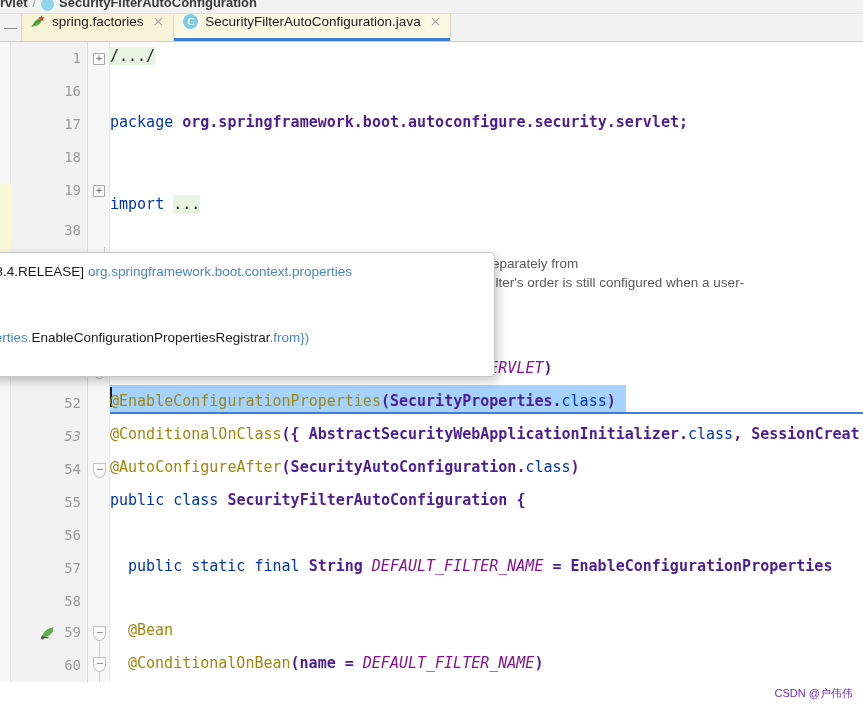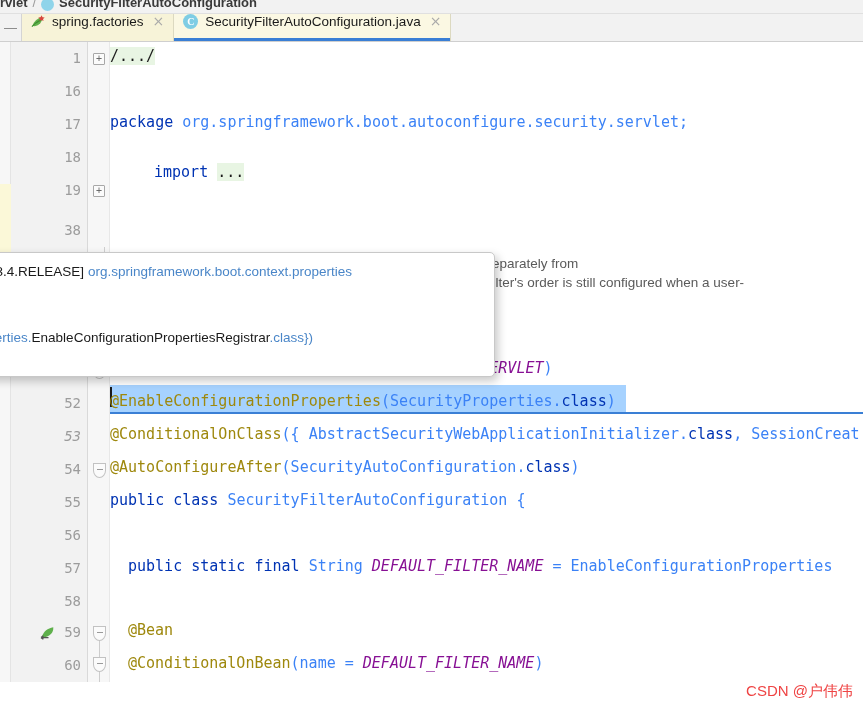--- a/index.html
+++ b/index.html
@@ -172,21 +172,21 @@
   .foldline {
     position: absolute; left: 99px;
     width: 1px; background: #cdcdcd;
   }
 
   
   .kw      { color: #0033b3; font-weight: normal; }
   .ann     { color: #9e880d; }
   .method  { color: #00627a; }
   .static  { color: #871094; font-style: italic; }
-  .plain   { color: #3b82f6; }
+  .plain   { color: #4c1d95; font-weight: bold; }
 
   .folded-text {
     background: #e8f5e3;
     color: #1a1a1a;
   }
 
   .sel-line {
     position: absolute; left: 110px; top: 0;
     height: 27px;
     background: #a6d2ff;
@@ -245,22 +245,22 @@
 
   
   .bean-icon {
     position: absolute; left: 40px;
     width: 16px; height: 16px;
   }
 
   
   .watermark {
     position: absolute; right: 10px; bottom: 7px;
-    font-size: 15px;
-    color: #ef4444;
+    font-size: 11px;
+    color: #6d28d9;
     font-family: "Liberation Sans", sans-serif;
     z-index: 9;
   }
   .wm-strip {
     position: absolute; left: 0; bottom: 0;
     width: 863px; height: 26px;
     background: #ffffff;
     z-index: 8;
   }
 </style>
@@ -315,21 +315,21 @@
 
     <div class="lineno" style="top:41px;">16</div>
 
     <div class="lineno" style="top:74px;">17</div>
     <div class="codetext" style="top:71px;"><span class="kw">package</span> <span class="plain">org.springframework.boot.autoconfigure.security.servlet;</span></div>
 
     <div class="lineno" style="top:107px;">18</div>
 
     <div class="lineno" style="top:140px;">19</div>
     <div class="fold fold-plus" style="top:143px;">+</div>
-    <div class="codetext" style="top:121px;margin-left:44px;"><span class="kw">import</span> <span class="folded-text">...</span></div>
+    <div class="codetext" style="top:153px;"><span class="kw">import</span> <span class="folded-text">...</span></div>
 
     <div class="lineno" style="top:180px;">38</div>
 
     <div class="doc-gutter-line" style="top:205px; height:52px;"></div>
     <div class="doc-block" style="top:212px;">
       <span class="mono">Auto-configuration</span><span> for Spring Security's Filter. Configured separately from</span>
     </div>
     <div class="doc-block" style="top:231px;">
       <span class="mono">SpringBootWebSecurityConfiguration</span><span> to ensure that the filter's order is still configured when a user-</span>
     </div>
@@ -387,21 +387,21 @@
     <div class="ln">
       <span class="dark">boot:spring-boot:2.3.4.RELEASE]</span>
       <span class="blue">org.springframework.boot.context.properties</span>
     </div>
     <div class="gap"></div>
     <div class="ln">
       
     </div>
     <div class="gap"></div>
     <div class="ln">
-      <span class="blue">t.boot.context.properties.</span><span class="dark">EnableConfigurationPropertiesRegistrar</span><span class="blue">.class})</span>
+      <span class="blue">t.boot.context.properties.</span><span class="dark">EnableConfigurationPropertiesRegistrar</span><span class="blue">.from})</span>
     </div>
     <div class="ln">
       
     </div>
   </div>
 
   <div class="wm-strip"></div>
   <div class="watermark">CSDN @户伟伟</div>
 
 </div>

